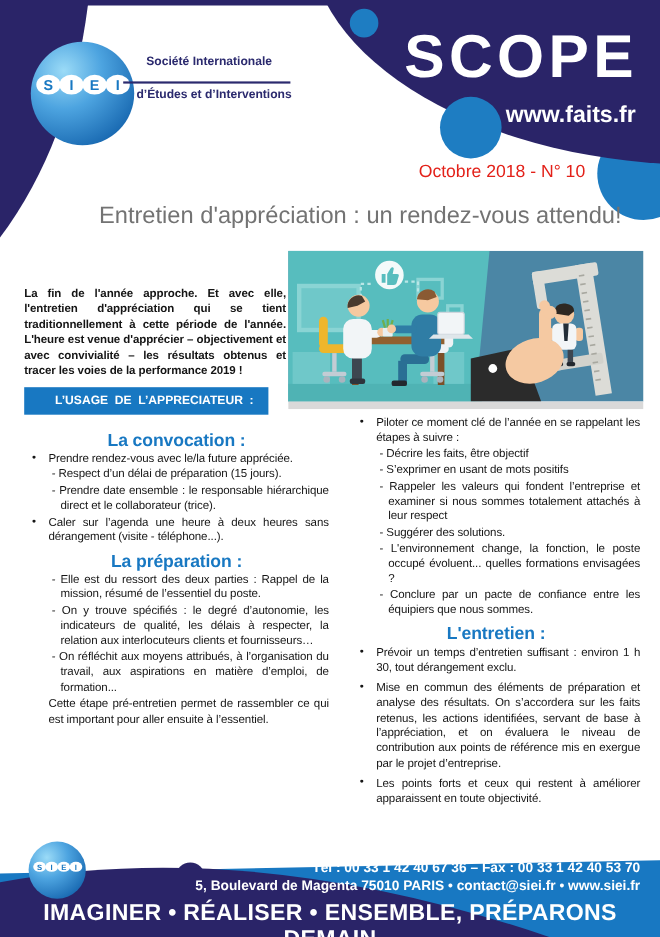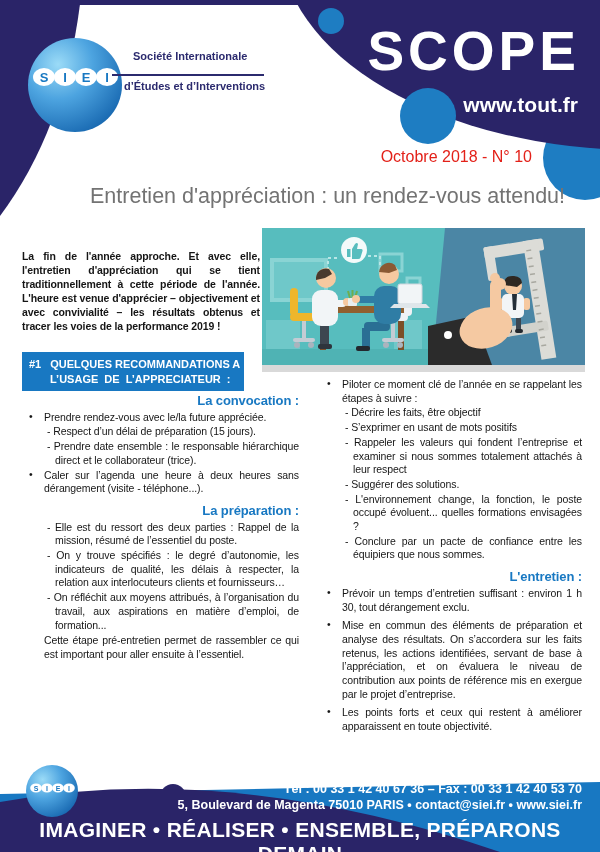--- a/index.html
+++ b/index.html
@@ -15,37 +15,37 @@
   .org-line1 { position:absolute; left:133px; top:50px; font-size:11px; font-weight:bold; color:#2b2a6e; z-index:2; }
   .org-line2 { position:absolute; left:124px; top:80px; font-size:11px; font-weight:bold; color:#2b2a6e; z-index:2; }
   .org-divider { position:absolute; left:112px; top:74px; width:152px; height:2px; background:#2b2a6e; z-index:2; }
   .masthead { position:absolute; top:24px; right:20px; z-index:2; color:#fff; font-size:55px; font-weight:bold; letter-spacing:4px; line-height:1; }
   .website { position:absolute; top:93px; right:22px; z-index:2; color:#fff; font-size:21px; font-weight:bold; }
   .issue { position:absolute; top:148px; right:68px; z-index:2; color:#e32119; font-size:16px; }
 
   
   .title { position:absolute; left:50px; top:181px; width:522px; z-index:2;
            color:#737373; font-size:21.5px; font-weight:normal; line-height:1.42;margin-left:40px; }
-  .intro { position:absolute; left:22px; top:249px; width:238px;
+  .intro { position:absolute; left:22px; top:260px; width:238px;
            font-size:10.5px; font-weight:bold; line-height:1.34; letter-spacing:-0.1px;
            text-align:justify; color:#151515; }
   .illus { position:absolute; left:262px; top:228px; }
 
   .secbox { position:absolute; left:22px; top:352px; width:222px; box-sizing:border-box;
             background:#1878c2; color:#fff; font-size:11px; font-weight:bold;
             padding:5px 4px 5px 7px; line-height:1.32; }
   .secbox .l1 { white-space:nowrap; }
   .secbox .l2 { white-space:nowrap; margin-left:21px; word-spacing:3px; }
   .secnum { margin-right:9px; }
 
   .col { position:absolute; font-size:10.5px; line-height:13.7px; letter-spacing:-0.1px;
          color:#161616; text-align:justify; }
   .col-left  { left:22px;  top:394px; width:277px; }
   .col-right { left:320px; top:378px; width:262px; }
-  .subhead { color:#1878c2; font-weight:bold; font-size:13px; text-align:right; margin:8px 0 3px; }
+  .subhead { color:#1878c2; font-weight:bold; font-size:16px; text-align:center; margin:8px 0 3px; }
   .subhead.first { margin-top:0; }
   .b   { position:relative; padding-left:22px; margin-bottom:1px; }
   .b::before { content:"\2022"; position:absolute; left:7px; top:-1px; }
   .sub { padding-left:33px; text-indent:-8px; margin-bottom:1px; }
   .plain { padding-left:22px; margin-top:2px; }
   .entretien .b { margin-bottom:5px; }
 
   
   .ftr-svg { position:absolute; top:760px; left:0; z-index:1; pointer-events:none; }
   .f-contact { position:absolute; top:781px; right:18px; z-index:2; text-align:right;
@@ -82,21 +82,21 @@
       <text x="65" y="82" text-anchor="middle" font-size="13" font-weight="bold" fill="#1878c2">I</text>
       <text x="86" y="82" text-anchor="middle" font-size="13" font-weight="bold" fill="#1878c2">E</text>
       <text x="107" y="82" text-anchor="middle" font-size="13" font-weight="bold" fill="#1878c2">I</text>
     </g>
   </svg>
 
   <div class="org-line1">Société Internationale</div>
   <div class="org-divider"></div>
   <div class="org-line2">d’Études et d’Interventions</div>
   <div class="masthead">SCOPE</div>
-  <div class="website">www.tout.fr</div>
+  <div class="website">www.faits.fr</div>
   <div class="issue">Octobre 2018 - N° 10</div>
 
   <div class="title">Entretien d'appréciation : un rendez-vous attendu!</div>
   <div class="intro">La fin de l'année approche. Et avec elle, l'entretien d'appréciation qui se tient traditionnellement à cette période de l'année. L'heure est venue d'apprécier – objectivement et avec convivialité – les résultats obtenus et tracer les voies de la performance 2019 !</div>
 
   <svg class="illus" width="323" height="144" viewBox="0 0 323 144">
     <rect width="323" height="137" fill="#4b86a5"></rect>
     <polygon points="0,0 183,0 170,137 0,137" fill="#57bdbe"></polygon>
     <rect x="0" y="121" width="176" height="16" fill="#4fb3b4"></rect>
 
@@ -192,21 +192,20 @@
       <circle cx="202" cy="102" r="4" fill="#ffffff"></circle>
       <ellipse cx="224" cy="100" rx="27" ry="20" transform="rotate(-18 224 100)" fill="#f5c9a2"></ellipse>
       <rect x="228" y="52" width="11" height="36" rx="5.5" fill="#f5c9a2"></rect>
       <circle cx="238" cy="56" r="6" fill="#f5c9a2"></circle>
       <circle cx="233" cy="50" r="5" fill="#f5c9a2"></circle>
     </g>
     <rect x="0" y="137" width="323" height="7" fill="#d9d9d9"></rect>
   </svg>
 
   <div class="secbox">
-    <div class="l1"><span class="secnum">#1</span><span>QUELQUES RECOMMANDATIONS A</span></div>
     <div class="l2">L’USAGE DE L’APPRECIATEUR :</div>
   </div>
 
   <div class="col col-left">
     <div class="subhead first">La convocation :</div>
     <div class="b">Prendre rendez-vous avec le/la future appréciée.</div>
     <div class="sub">- Respect d’un délai de préparation (15 jours).</div>
     <div class="sub">- Prendre date ensemble : le responsable hiérarchique direct et le collaborateur (trice).</div>
     <div class="b">Caler sur l’agenda une heure à deux heures sans dérangement (visite - téléphone...).</div>
 

